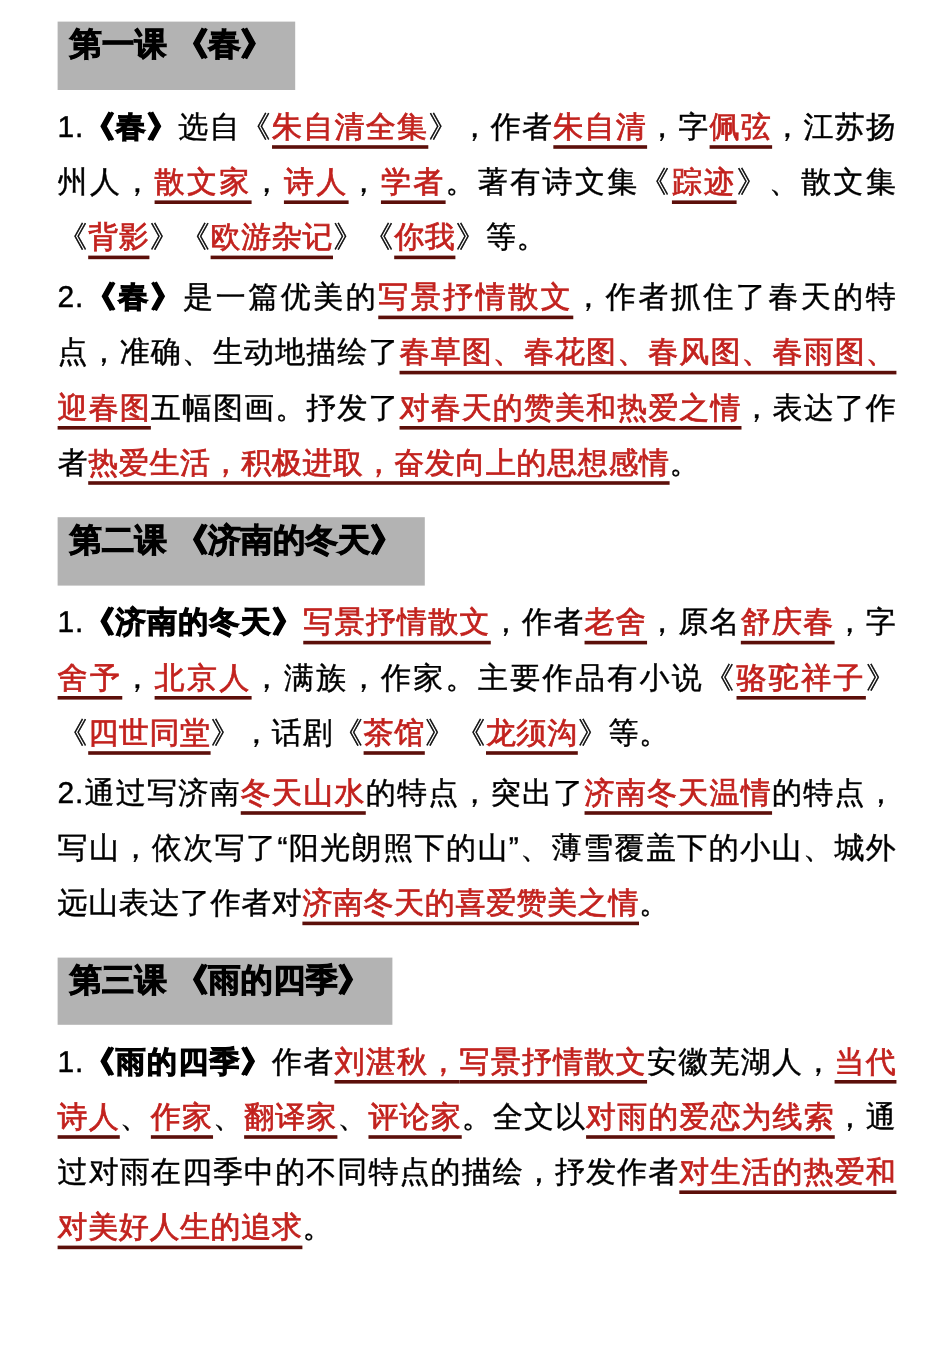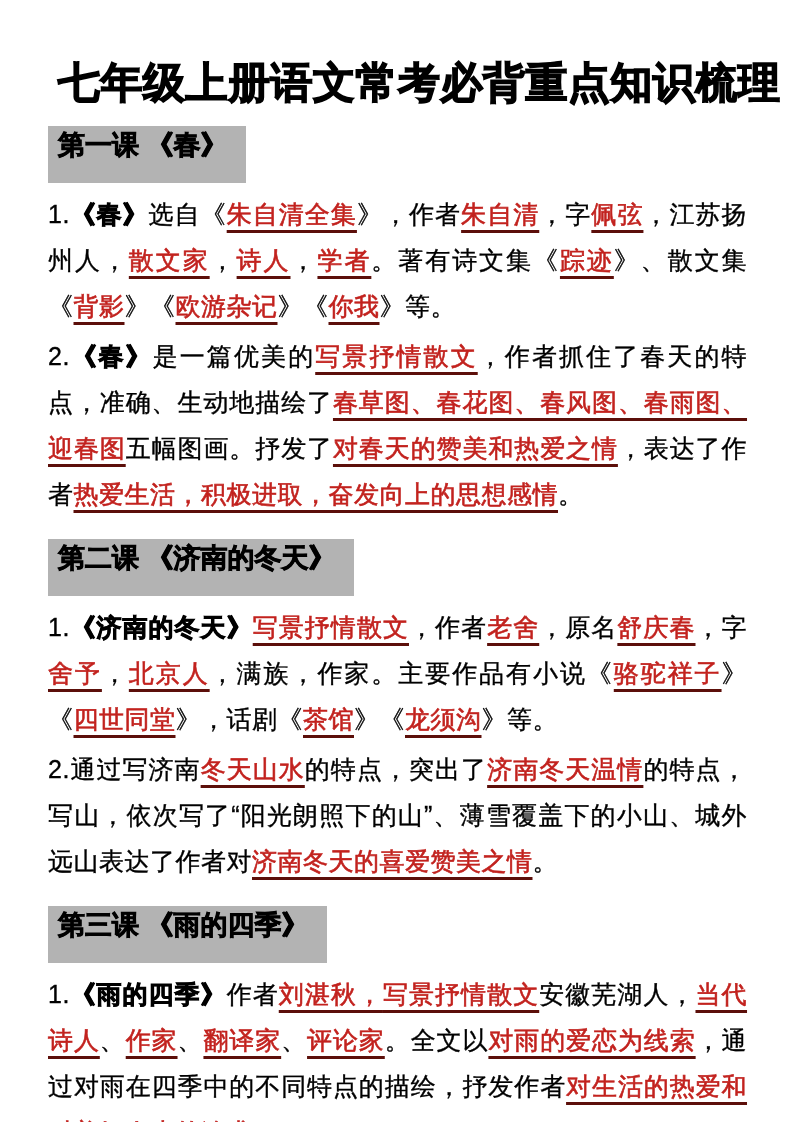--- a/index.html
+++ b/index.html
@@ -64,19 +64,18 @@
     text-decoration:underline;
     text-decoration-color:var(--underline);
     text-decoration-thickness:2.5px;
     text-underline-offset:7px;
   }
 </style>
 </head>
 <body>
 
 <div class="page">
-  <h1 class="page-title">七年级上册语文常考必背重点知识梳理</h1>
   <main id="sections-root">
       <section class="section"><div class="section-header">第一课 《春》</div><p class="para"><span class="run-normal">1.</span><span class="run-bold">《春》</span><span class="run-normal">选自《</span><span class="run-red">朱自清全集</span><span class="run-normal">》，作者</span><span class="run-red">朱自清</span><span class="run-normal">，字</span><span class="run-red">佩弦</span><span class="run-normal">，江苏扬州人，</span><span class="run-red">散文家</span><span class="run-normal">，</span><span class="run-red">诗人</span><span class="run-normal">，</span><span class="run-red">学者</span><span class="run-normal">。著有诗文集《</span><span class="run-red">踪迹</span><span class="run-normal">》、散文集《</span><span class="run-red">背影</span><span class="run-normal">》《</span><span class="run-red">欧游杂记</span><span class="run-normal">》《</span><span class="run-red">你我</span><span class="run-normal">》等。</span></p><p class="para"><span class="run-normal">2.</span><span class="run-bold">《春》</span><span class="run-normal">是一篇优美的</span><span class="run-red">写景抒情散文</span><span class="run-normal">，作者抓住了春天的特点，准确、生动地描绘了</span><span class="run-red">春草图、春花图、春风图、春雨图、迎春图</span><span class="run-normal">五幅图画。抒发了</span><span class="run-red">对春天的赞美和热爱之情</span><span class="run-normal">，表达了作者</span><span class="run-red">热爱生活，积极进取，奋发向上的思想感情</span><span class="run-normal">。</span></p></section>
       <section class="section"><div class="section-header">第二课 《济南的冬天》</div><p class="para"><span class="run-normal">1.</span><span class="run-bold">《济南的冬天》</span><span class="run-red">写景抒情散文</span><span class="run-normal">，作者</span><span class="run-red">老舍</span><span class="run-normal">，原名</span><span class="run-red">舒庆春</span><span class="run-normal">，字</span><span class="run-red">舍予</span><span class="run-normal">，</span><span class="run-red">北京人</span><span class="run-normal">，满族，作家。主要作品有小说《</span><span class="run-red">骆驼祥子</span><span class="run-normal">》《</span><span class="run-red">四世同堂</span><span class="run-normal">》，话剧《</span><span class="run-red">茶馆</span><span class="run-normal">》《</span><span class="run-red">龙须沟</span><span class="run-normal">》等。</span></p><p class="para"><span class="run-normal">2.通过写济南</span><span class="run-red">冬天山水</span><span class="run-normal">的特点，突出了</span><span class="run-red">济南冬天温情</span><span class="run-normal">的特点，写山，依次写了“阳光朗照下的山”、薄雪覆盖下的小山、城外远山表达了作者对</span><span class="run-red">济南冬天的喜爱赞美之情</span><span class="run-normal">。</span></p></section>
       <section class="section"><div class="section-header">第三课 《雨的四季》</div><p class="para"><span class="run-normal">1.</span><span class="run-bold">《雨的四季》</span><span class="run-normal">作者</span><span class="run-red">刘湛秋，</span><span class="run-red">写景抒情散文</span><span class="run-normal">安徽芜湖人，</span><span class="run-red">当代诗人</span><span class="run-normal">、</span><span class="run-red">作家</span><span class="run-normal">、</span><span class="run-red">翻译家</span><span class="run-normal">、</span><span class="run-red">评论家</span><span class="run-normal">。全文以</span><span class="run-red">对雨的爱恋为线索</span><span class="run-normal">，通过对雨在四季中的不同特点的描绘，抒发作者</span><span class="run-red">对生活的热爱和对美好人生的追求</span><span class="run-normal">。</span></p></section>
     </main>
 </div>
 
 </body></html>

